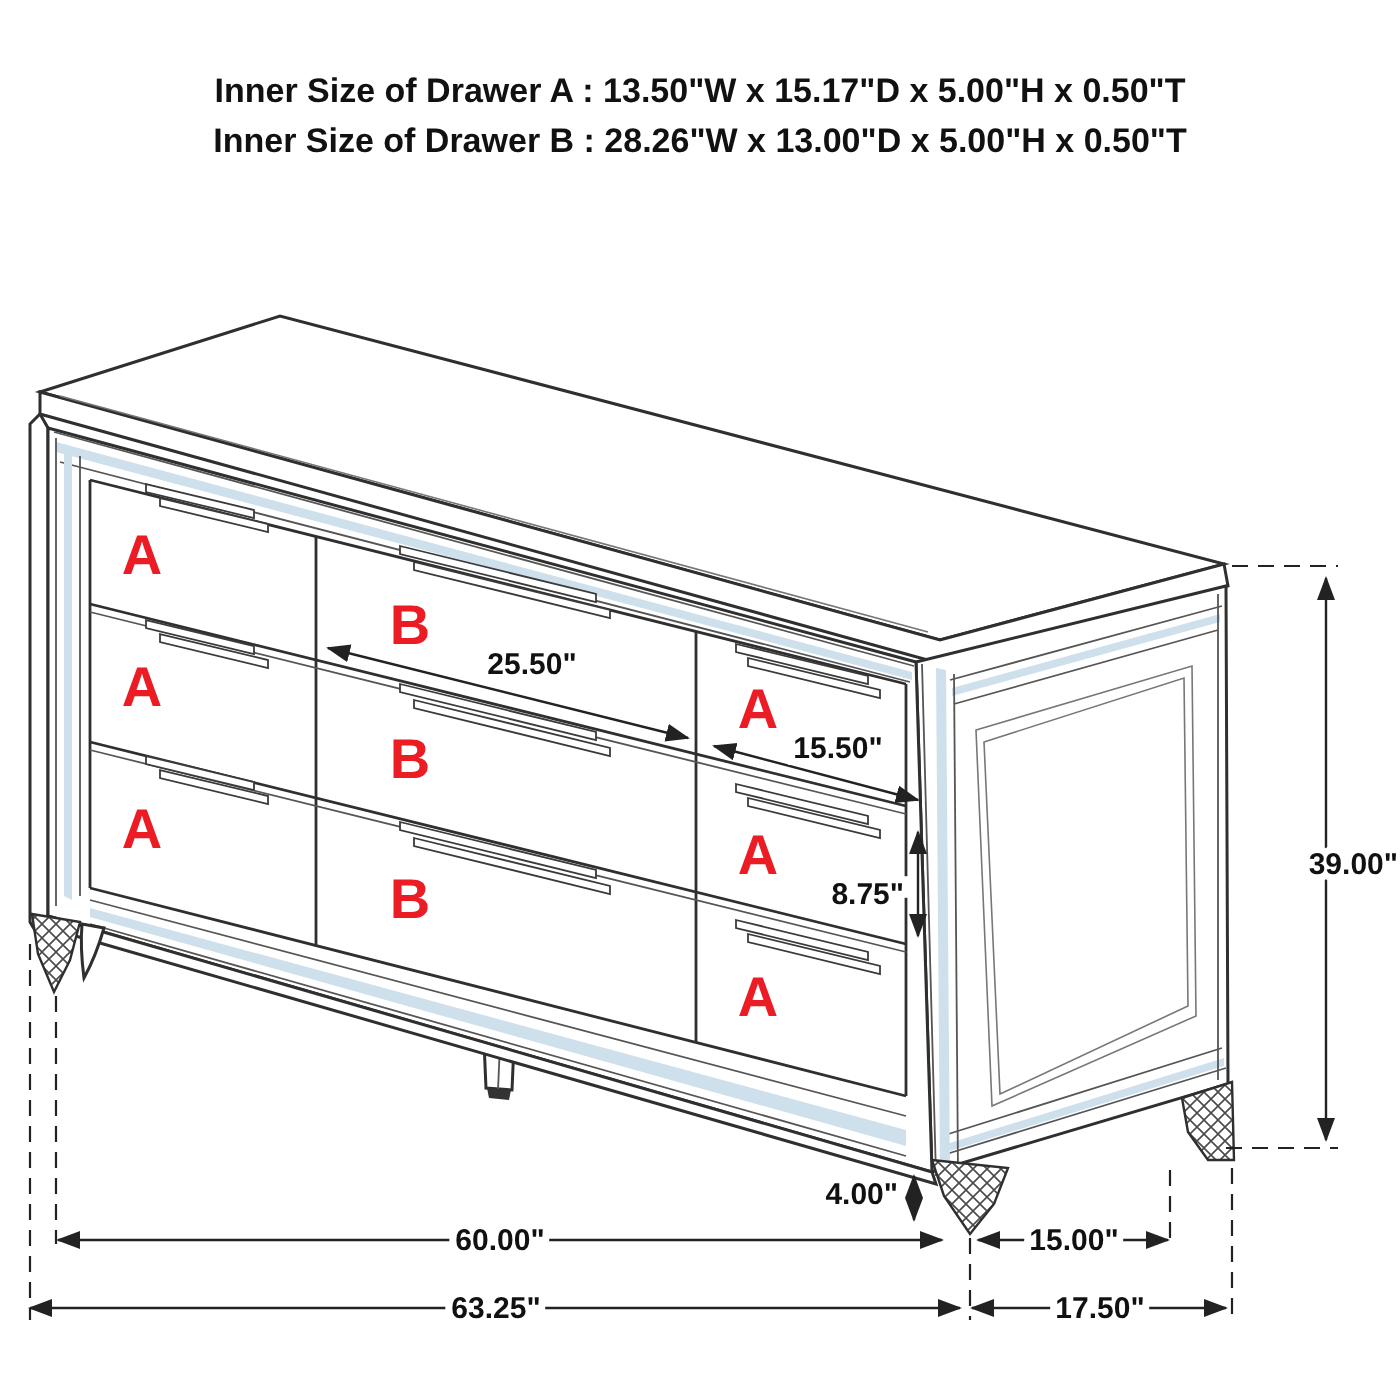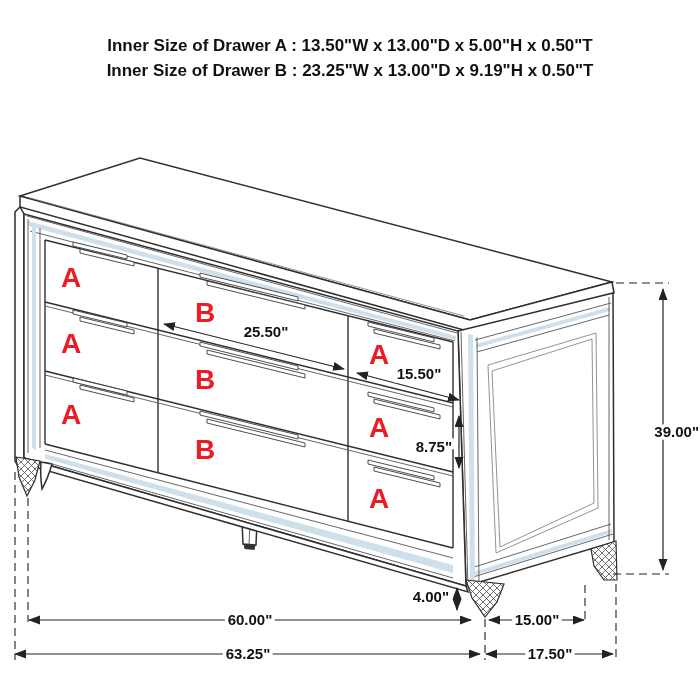--- a/index.html
+++ b/index.html
@@ -17,22 +17,22 @@
   .dimtxt{font-size:15px;font-weight:bold;fill:#111;paint-order:stroke;stroke:#ffffff;stroke-width:7px;}
   .lbl{font-size:28px;font-weight:bold;}
   .handle{fill:#ffffff;stroke:#3a3a3a;stroke-width:0.9;}
 </style>
 </head>
 <body>
 
 <div class="page">
 
   <div class="spec-header">
-    <div>Inner Size of Drawer A : 13.50"W x 13.00"D x 5.00"H x 0.50"T</div>
-    <div>Inner Size of Drawer B : 23.25"W x 13.00"D x 9.19"H x 0.50"T</div>
+    <div>Inner Size of Drawer A : 13.50"W x 15.17"D x 5.00"H x 0.50"T</div>
+    <div>Inner Size of Drawer B : 28.26"W x 13.00"D x 5.00"H x 0.50"T</div>
   </div>
 
   <svg width="700" height="700" viewBox="0 0 700 700">
     <defs>
       <marker id="ah" orient="auto-start-reverse" markerUnits="userSpaceOnUse" markerWidth="12" markerHeight="10" refX="11" refY="4.5">
         <path d="M0,0 L12,4.5 L0,9 Z" fill="#222"></path>
       </marker>
       <pattern id="xh" patternUnits="userSpaceOnUse" width="7" height="7">
         <rect width="7" height="7" fill="#ffffff"></rect>
         <path d="M0,0 L7,7 M7,0 L0,7" stroke="#4a4a4a" stroke-width="0.8"></path>

